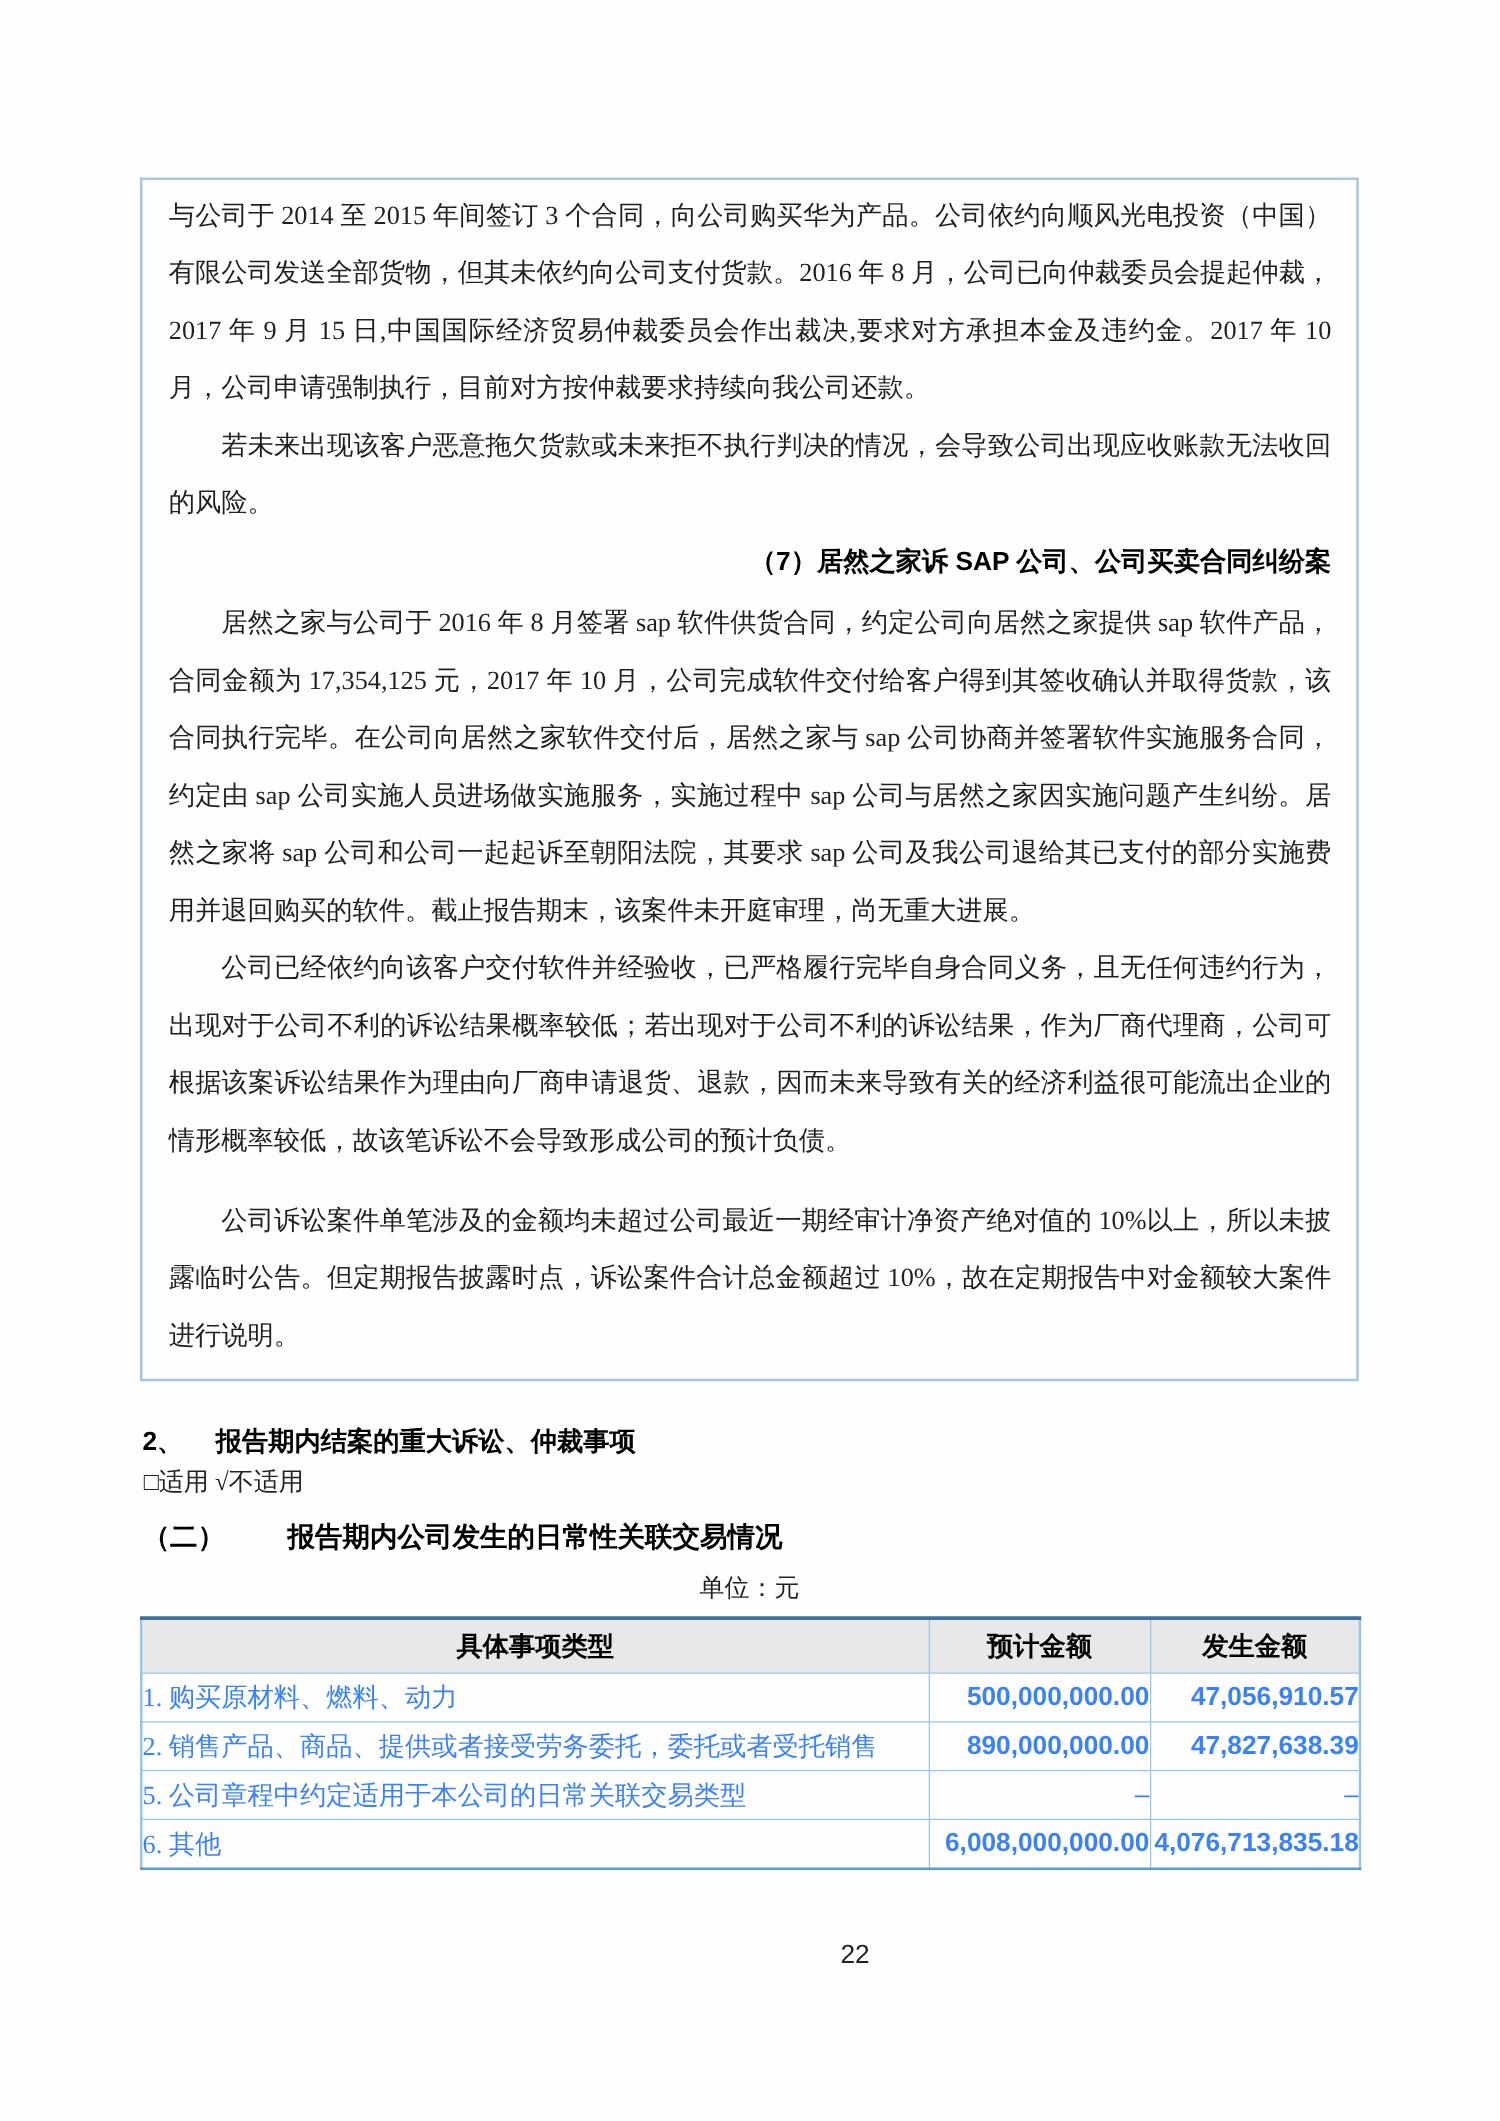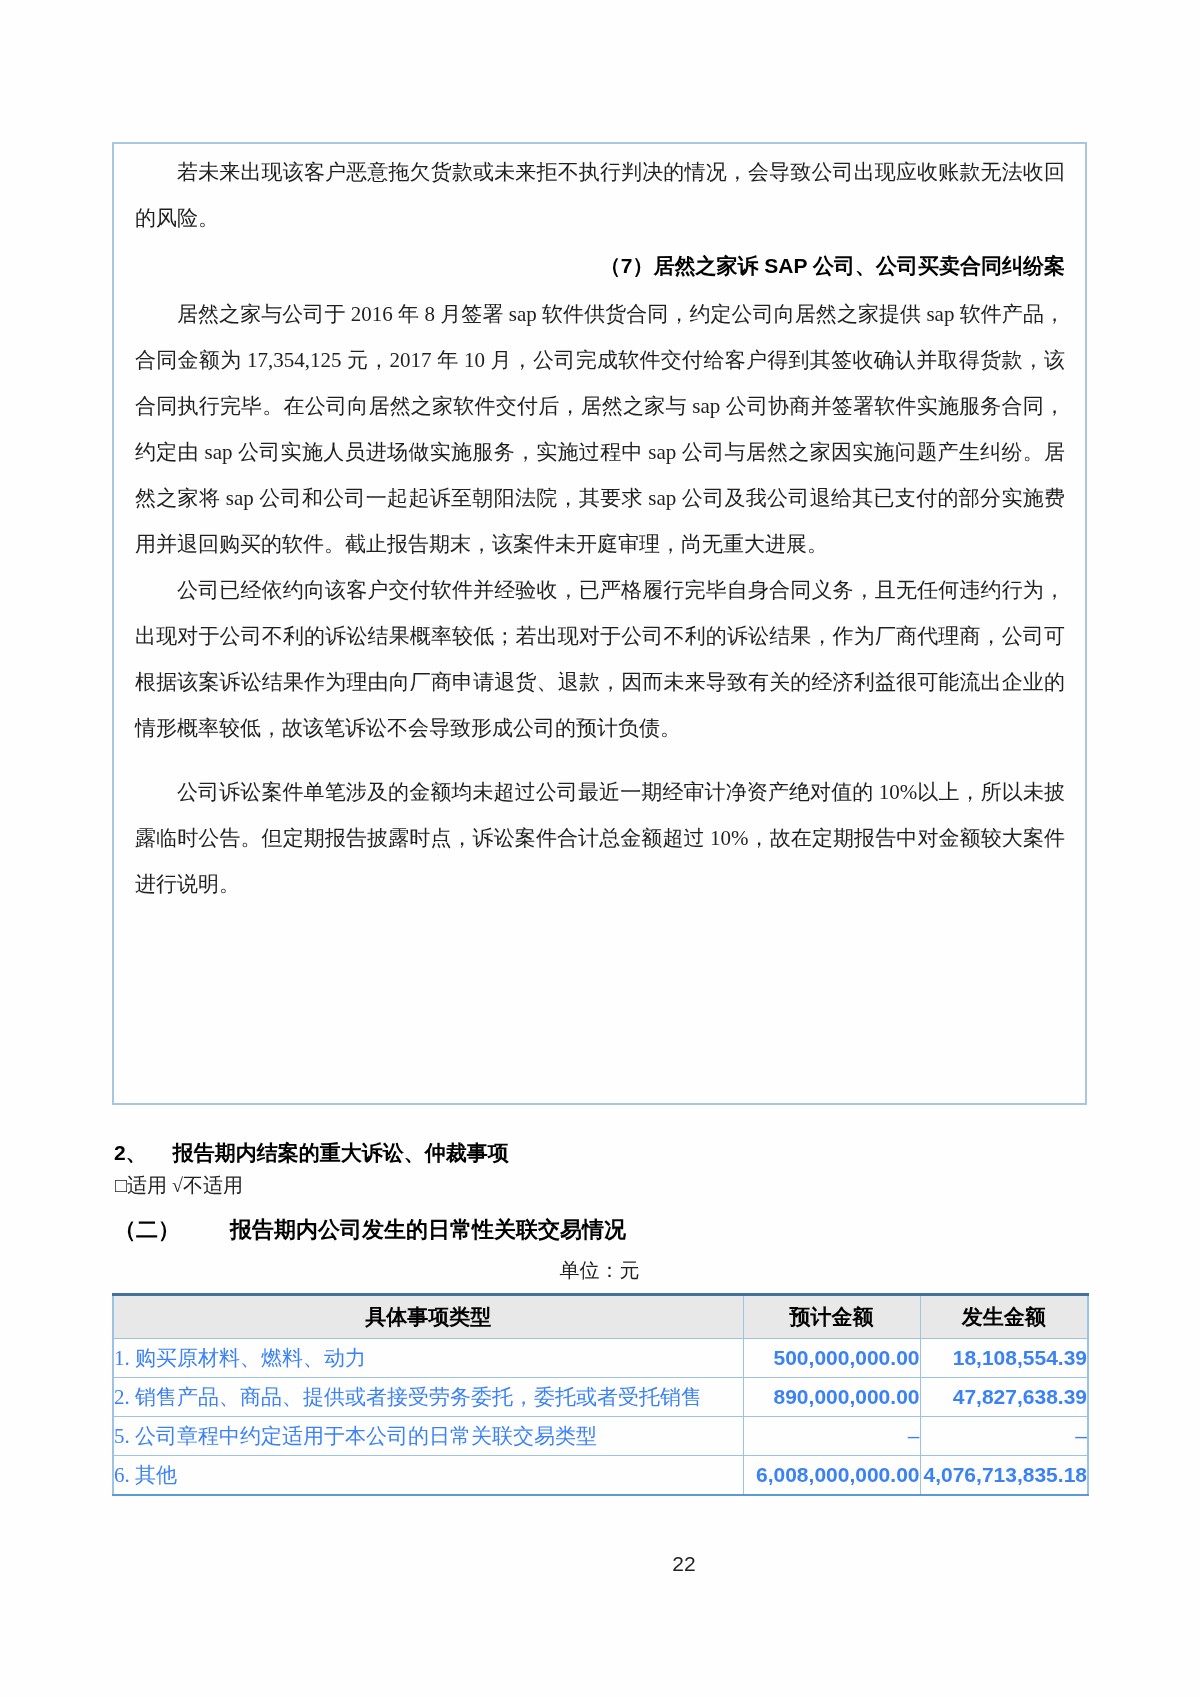--- a/index.html
+++ b/index.html
@@ -100,20 +100,21 @@
     font-family:"Liberation Sans","DejaVu Sans",sans-serif;
     font-size:21px;color:#222;
   }
 </style>
 </head>
 <body>
 
 <div class="page">
 
   <div class="content-box">
+    <p>与公司于 2014 至 2015 年间签订 3 个合同，向公司购买华为产品。公司依约向顺风光电投资（中国）有限公司发送全部货物，但其未依约向公司支付货款。2016 年 8 月，公司已向仲裁委员会提起仲裁，2017 年 9 月 15 日,中国国际经济贸易仲裁委员会作出裁决,要求对方承担本金及违约金。2017 年 10 月，公司申请强制执行，目前对方按仲裁要求持续向我公司还款。</p>
     <p class="indent">若未来出现该客户恶意拖欠货款或未来拒不执行判决的情况，会导致公司出现应收账款无法收回的风险。</p>
     <p class="case-heading">（7）居然之家诉 SAP 公司、公司买卖合同纠纷案</p>
     <p class="indent">居然之家与公司于 2016 年 8 月签署 sap 软件供货合同，约定公司向居然之家提供 sap 软件产品，合同金额为 17,354,125 元，2017 年 10 月，公司完成软件交付给客户得到其签收确认并取得货款，该合同执行完毕。在公司向居然之家软件交付后，居然之家与 sap 公司协商并签署软件实施服务合同，约定由 sap 公司实施人员进场做实施服务，实施过程中 sap 公司与居然之家因实施问题产生纠纷。居然之家将 sap 公司和公司一起起诉至朝阳法院，其要求 sap 公司及我公司退给其已支付的部分实施费用并退回购买的软件。截止报告期末，该案件未开庭审理，尚无重大进展。</p>
     <p class="indent">公司已经依约向该客户交付软件并经验收，已严格履行完毕自身合同义务，且无任何违约行为，出现对于公司不利的诉讼结果概率较低；若出现对于公司不利的诉讼结果，作为厂商代理商，公司可根据该案诉讼结果作为理由向厂商申请退货、退款，因而未来导致有关的经济利益很可能流出企业的情形概率较低，故该笔诉讼不会导致形成公司的预计负债。</p>
     <p class="indent gap-before">公司诉讼案件单笔涉及的金额均未超过公司最近一期经审计净资产绝对值的 10%以上，所以未披露临时公告。但定期报告披露时点，诉讼案件合计总金额超过 10%，故在定期报告中对金额较大案件进行说明。</p>
   </div>
 
   <div class="sec-heading sec-2">
     <span class="num">2、</span>
     <span>报告期内结案的重大诉讼、仲裁事项</span>
@@ -141,21 +142,21 @@
       <tr>
         <th>具体事项类型</th>
         <th>预计金额</th>
         <th>发生金额</th>
       </tr>
     </thead>
     <tbody id="rt-body">
         <tr>
           <td class="type-cell">1. 购买原材料、燃料、动力</td>
           <td class="amount-cell">500,000,000.00</td>
-          <td class="amount-cell">18,108,554.39</td>
+          <td class="amount-cell">47,056,910.57</td>
         </tr>
         <tr>
           <td class="type-cell">2. 销售产品、商品、提供或者接受劳务委托，委托或者受托销售</td>
           <td class="amount-cell">890,000,000.00</td>
           <td class="amount-cell">47,827,638.39</td>
         </tr>
         <tr>
           <td class="type-cell">5. 公司章程中约定适用于本公司的日常关联交易类型</td>
           <td class="amount-cell dash">–</td>
           <td class="amount-cell dash">–</td>

